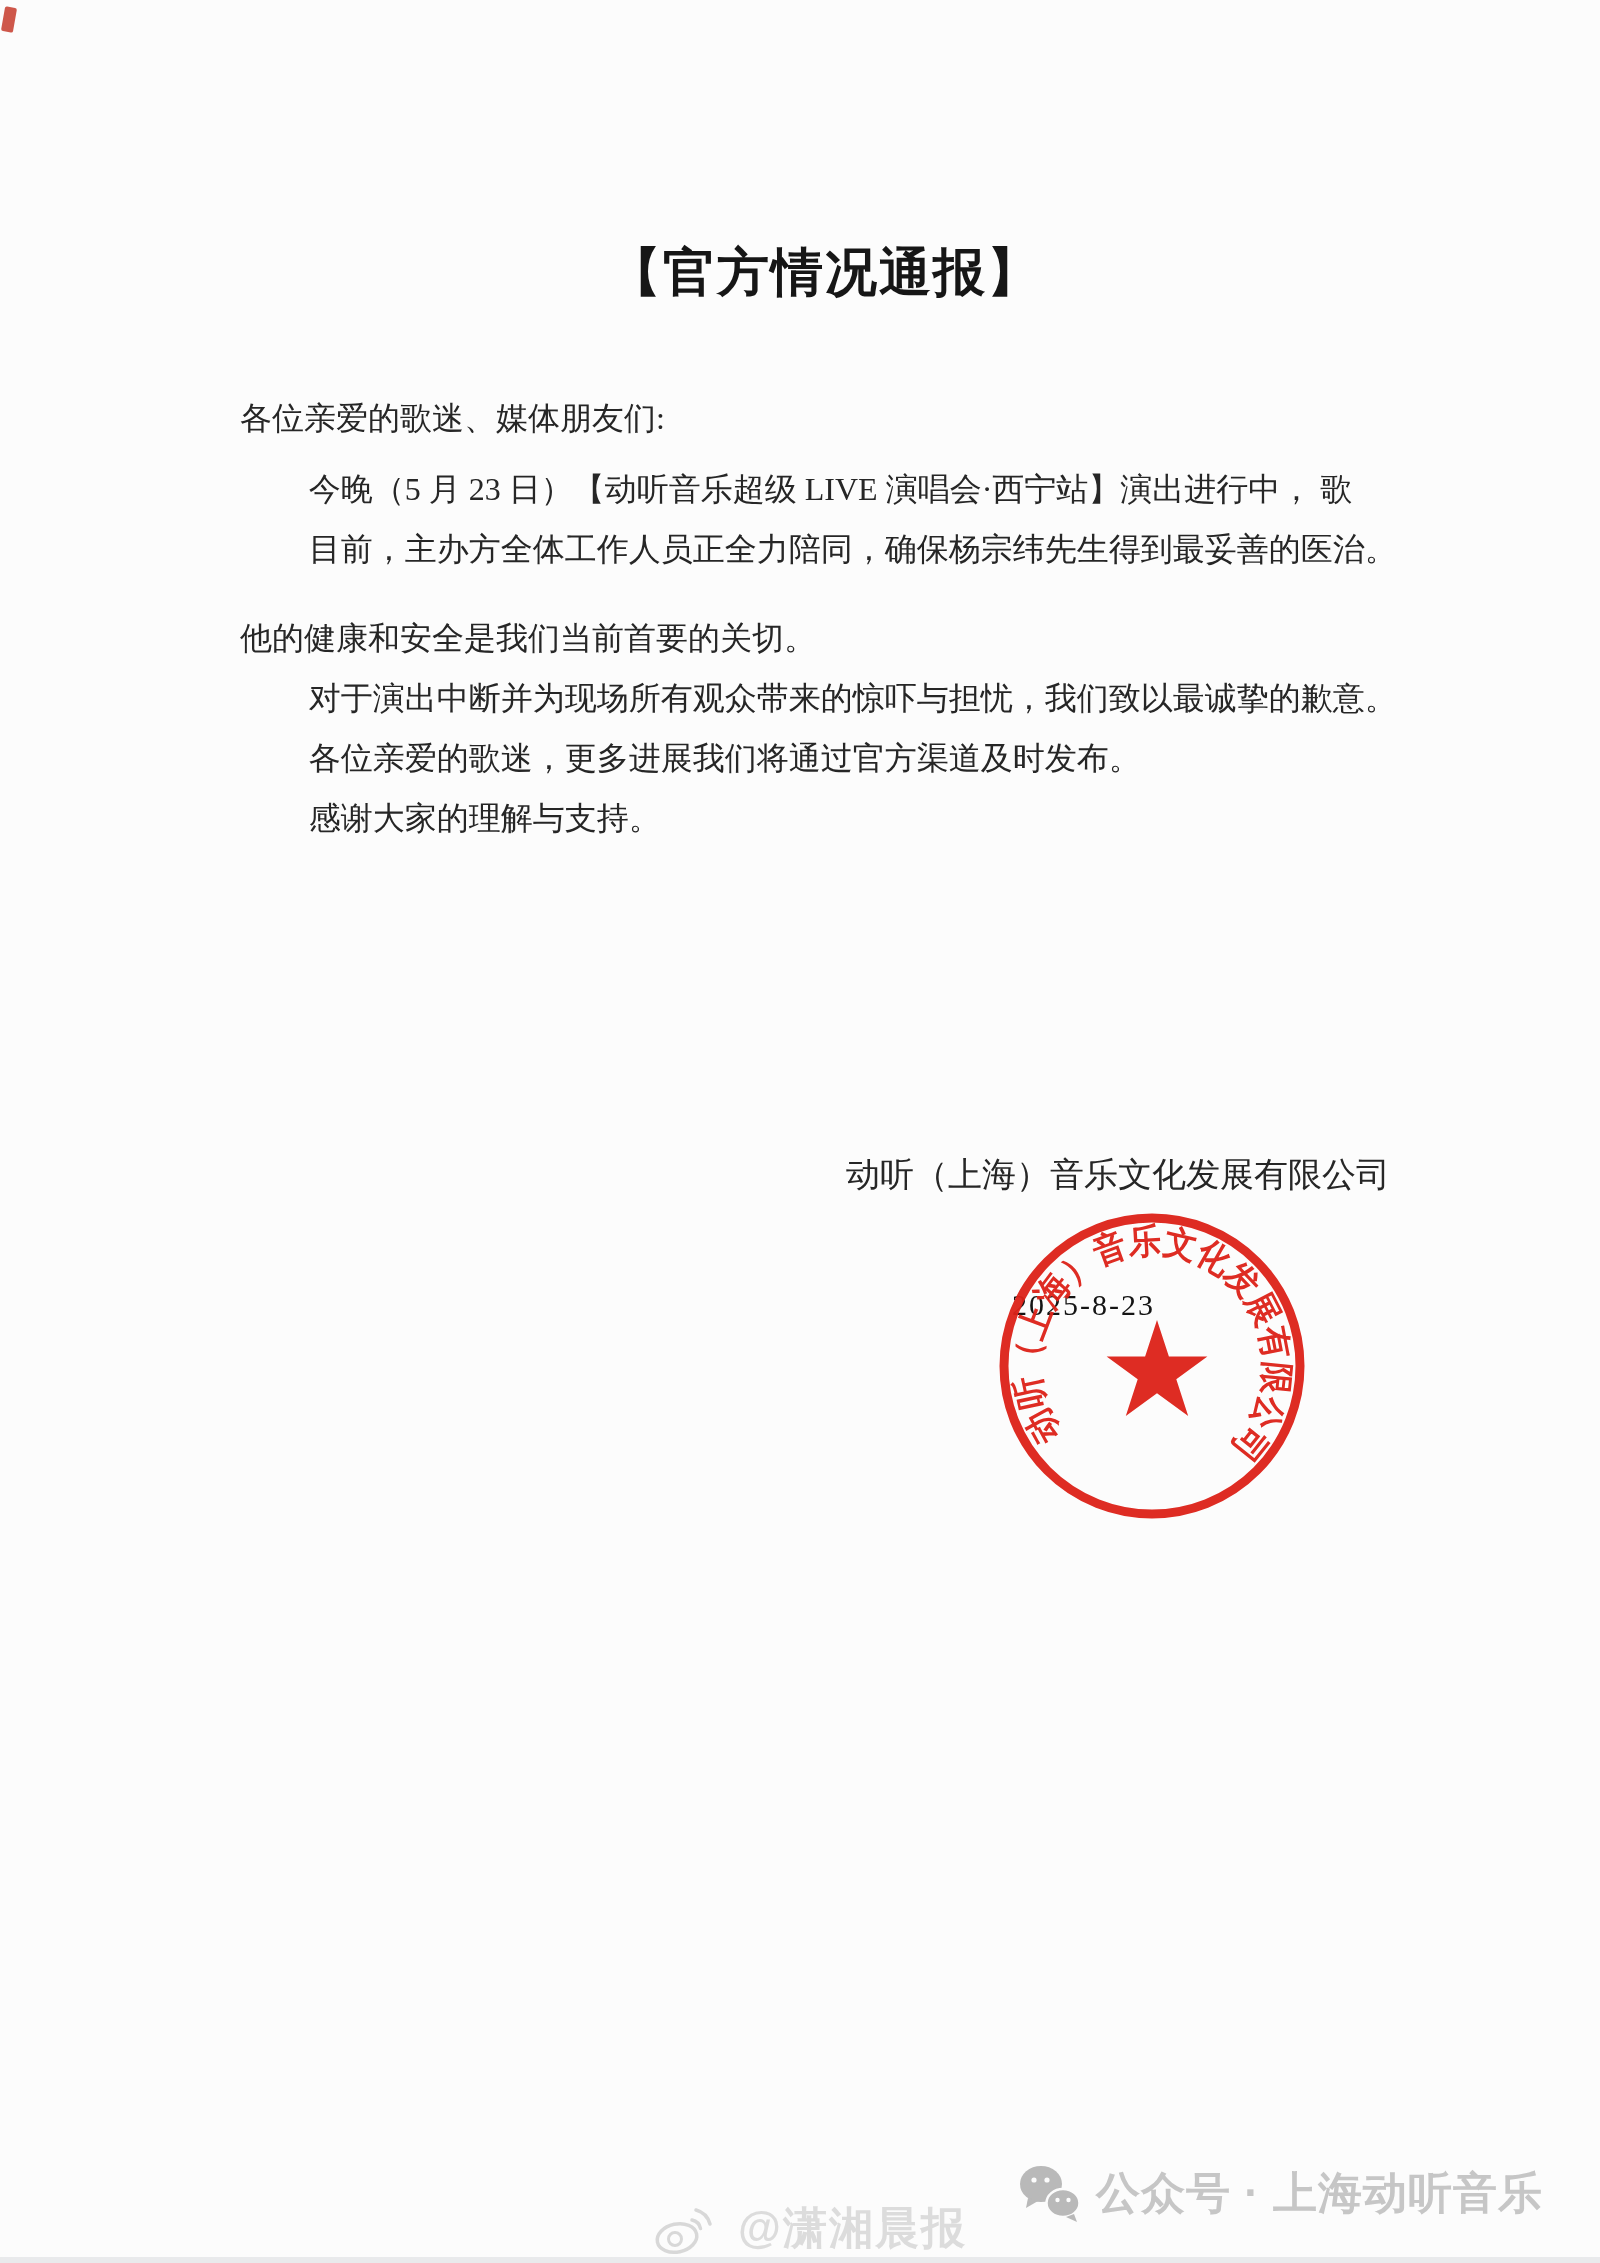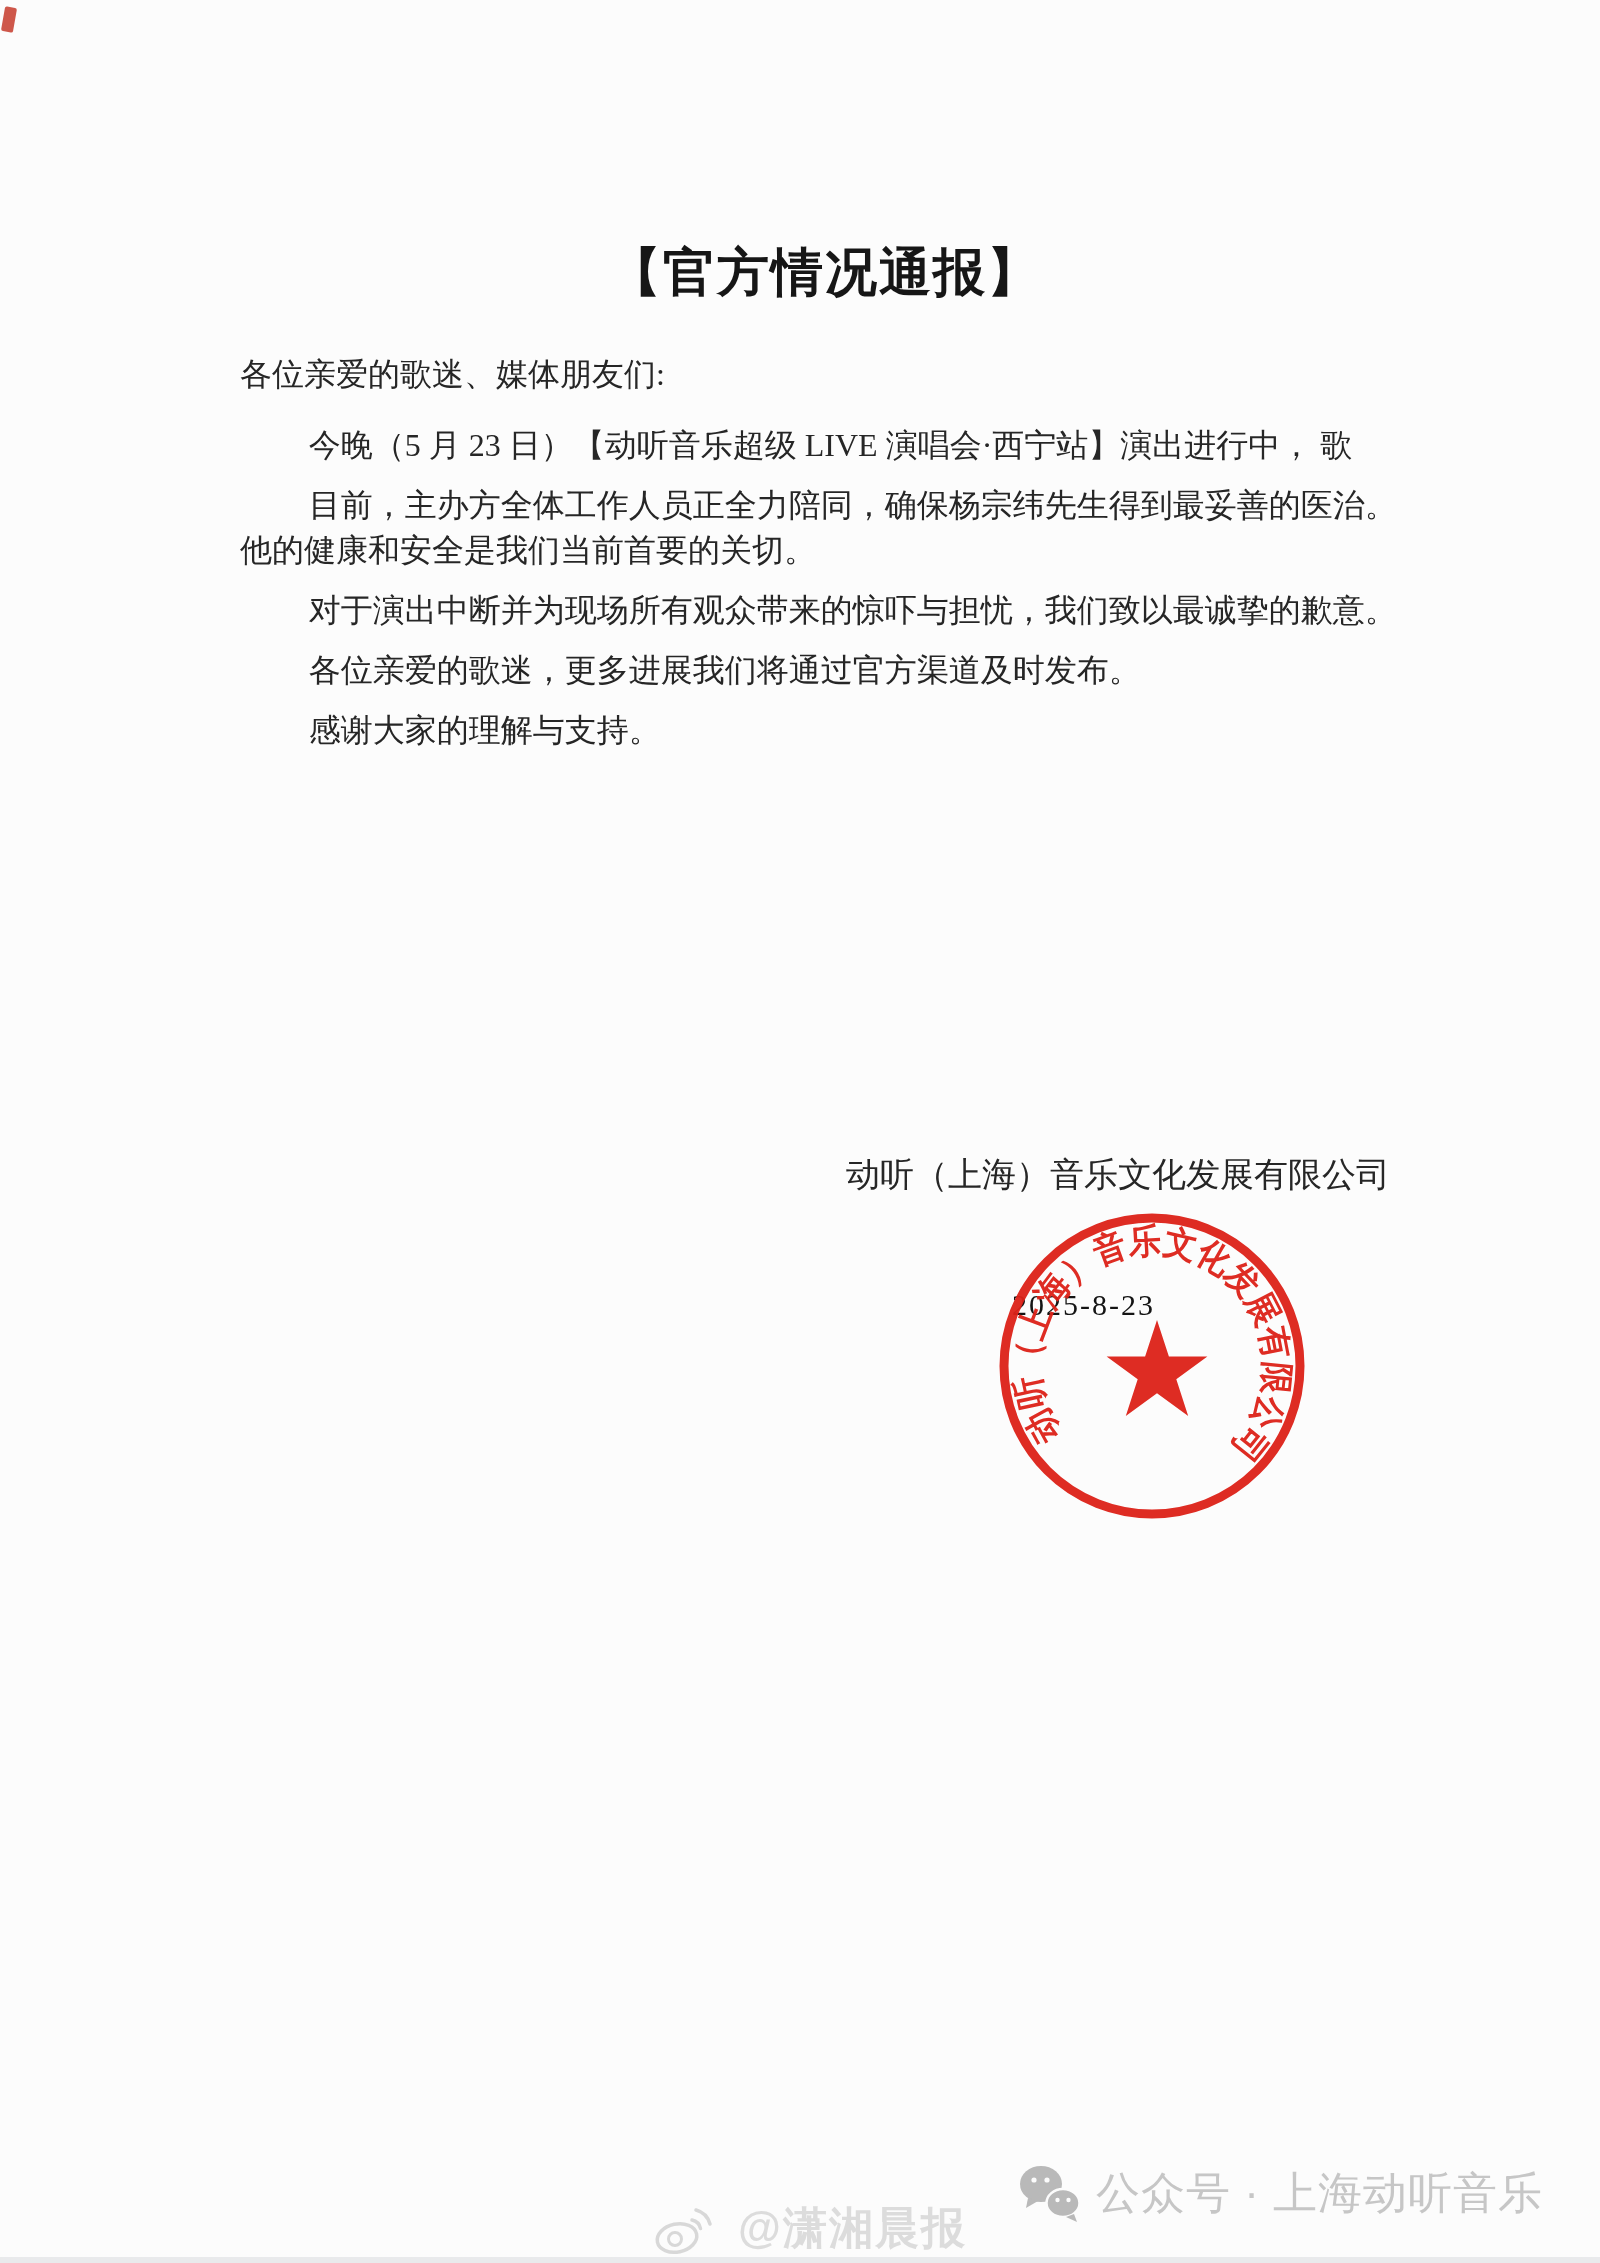--- a/index.html
+++ b/index.html
@@ -24,21 +24,21 @@
     text-align:center;
     font-size:52px; font-weight:700;
     letter-spacing:2px;
     color:#161616;
     padding-left:25px;
   }
   .content {
     position:absolute; left:240px; top:352px; width:1150px;
     font-size:32px;
   }
-  .line { line-height:45px; white-space:nowrap; }
+  .line { line-height:45px; white-space:nowrap;margin-top:44px; }
   .indent { text-indent:2.15em; }
   .gap-s { margin-top:26px; }
   .gap-p { margin-top:15px; }
   .signature {
     position:absolute; left:240px; top:1152px; width:1150px;
     text-align:right;
     font-size:34px; color:#262626;
     white-space:nowrap;
   }
   .date {
@@ -68,21 +68,21 @@
   }
   .wm-weibo {
     left:650px; top:2198px;
     color:#dcdcdc; font-size:44px; font-weight:700;
     letter-spacing:2px;
     gap:16px;
   }
   .wm-weibo .wm-icon { margin-right:6px; }
   .wm-wechat {
     left:1016px; top:2162px;
-    color:#c6c6c6; font-size:44px; font-weight:400;
+    color:#c6c6c6; font-size:44px; font-weight:700;
     letter-spacing:1px;
   }
   .wm-wechat .wm-icon { margin-right:12px; }
   .bottom-edge {
     position:absolute; left:0; bottom:0;
     width:100%; height:6px;
     background:#e9eaec;
   }
 </style>
 </head>

